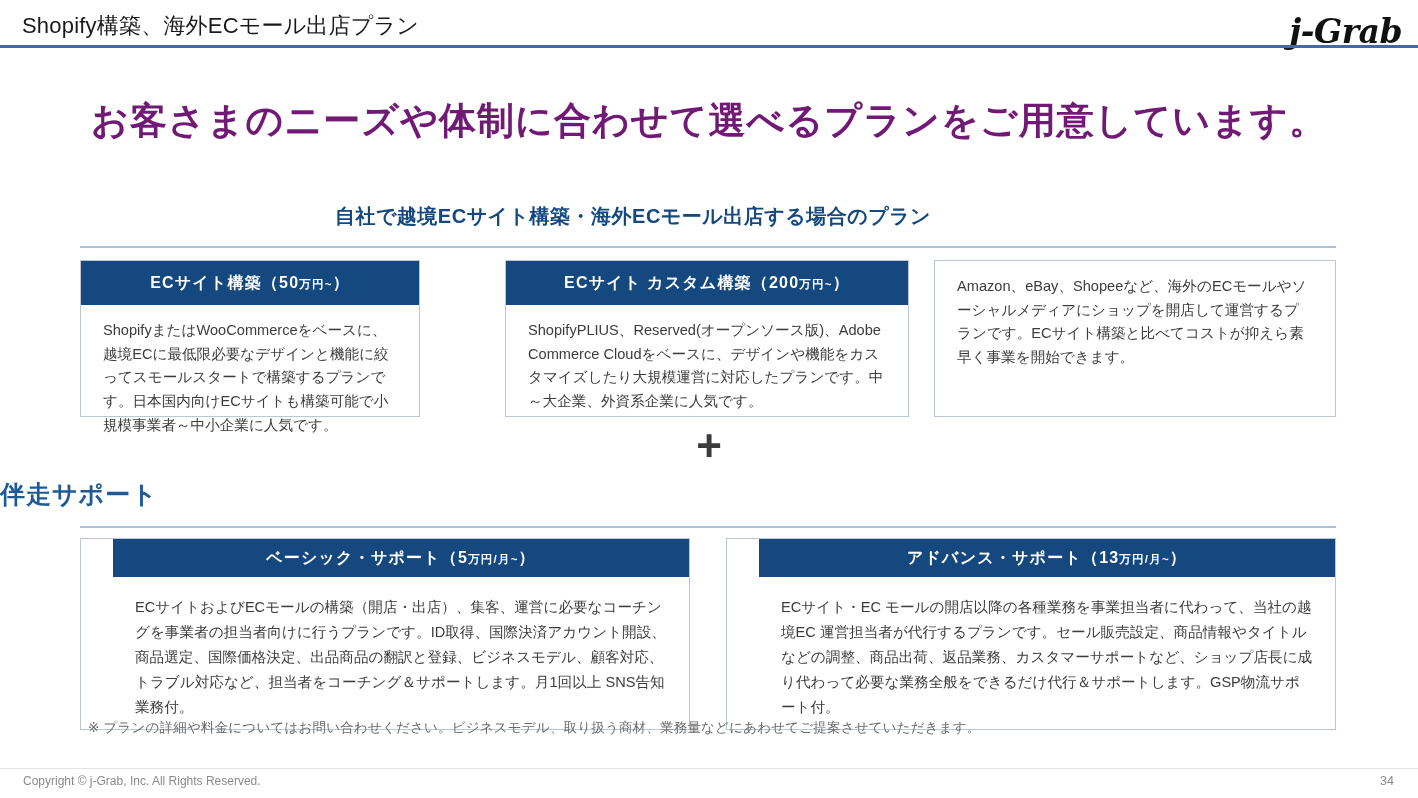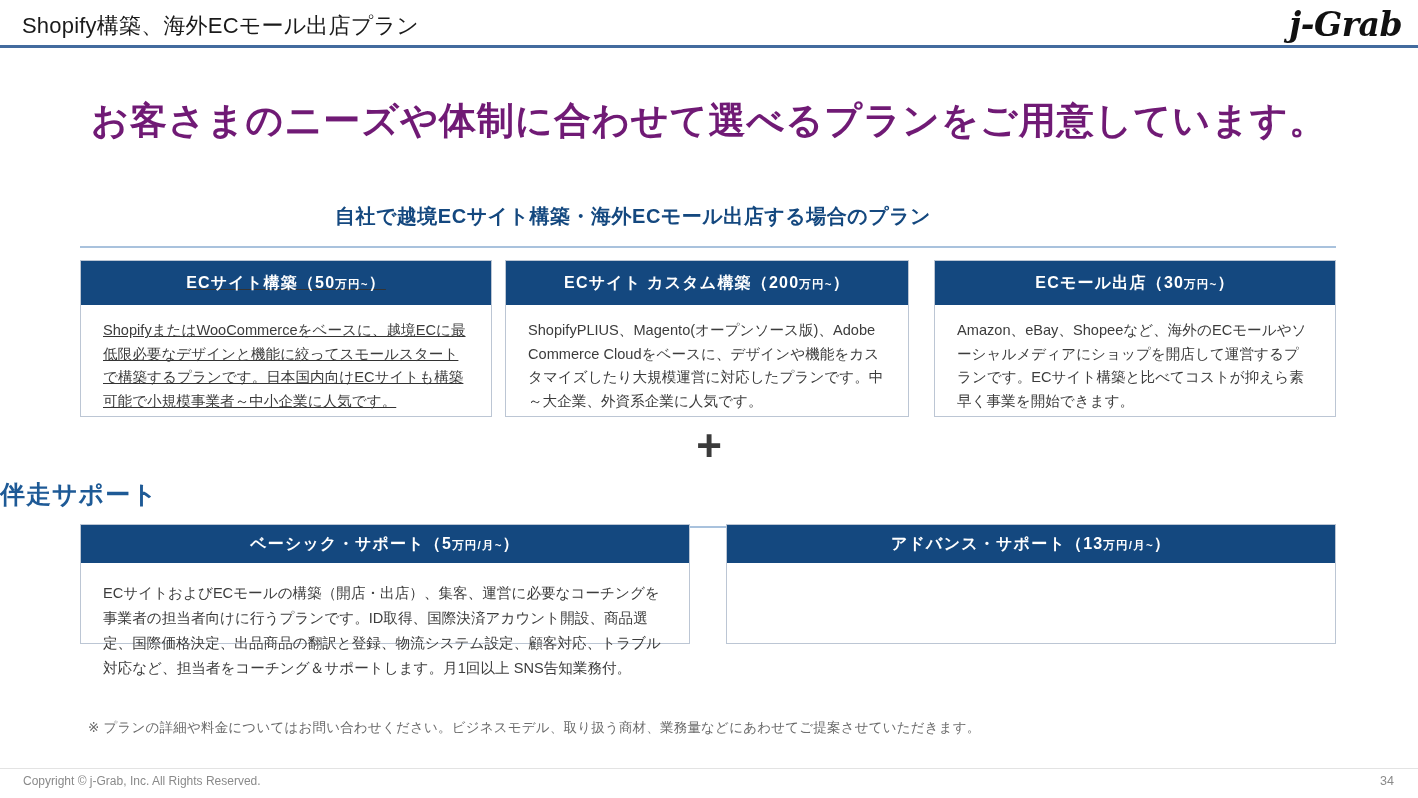--- a/index.html
+++ b/index.html
@@ -29,21 +29,21 @@
     top: 11px;
     font-size: 22px;
     font-weight: 400;
     color: #1a1a1a;
     letter-spacing: 0.2px;
     white-space: nowrap;
   }
   .logo {
     position: absolute;
     right: 16px;
-    top: 5px;
+    top: 12px;
     font-family: "DejaVu Serif", "Liberation Serif", serif;
     font-style: italic;
     font-weight: 700;
     font-size: 33px;
     color: #111111;
     letter-spacing: -0.5px;
   }
   .header-rule {
     position: absolute;
     left: 0;
@@ -117,26 +117,26 @@
     height: 44px;
     line-height: 44px;
     font-size: 16px;
     letter-spacing: 1.2px;
   }
   .card.plan .card-body {
     padding: 14px 22px 0 22px;
     font-size: 14.6px;
     line-height: 1.62;
   }
-  #card-ec-site   { left: 80px;  width: 412px; text-decoration: underline; }
+  #card-ec-site   { left: 80px;  width: 340px; }
   #card-ec-custom { left: 505px; width: 404px; }
   #card-ec-mall   { left: 934px; width: 402px; }
 
   
-  .card.support { top: 524px; height: 120px; }
+  .card.support { top: 538px; height: 192px; padding-left: 32px; }
   .card.support .card-header {
     height: 38px;
     line-height: 38px;
     font-size: 16px;
     letter-spacing: 1.2px;
   }
   .card.support .card-body {
     padding: 18px 22px 0 22px;
     font-size: 14.6px;
     line-height: 1.72;
@@ -224,39 +224,39 @@
 
 <div class="divider" id="divider-top"></div>
 
 <div class="card plan" id="card-ec-site">
   <div class="card-header"><span>ECサイト構築（50</span><span class="price-small">万円~</span><span>）</span></div>
   <div class="card-body">ShopifyまたはWooCommerceをベースに、越境ECに最低限必要なデザインと機能に絞ってスモールスタートで構築するプランです。日本国内向けECサイトも構築可能で小規模事業者～中小企業に人気です。</div>
 </div>
 
 <div class="card plan" id="card-ec-custom">
   <div class="card-header"><span>ECサイト カスタム構築（200</span><span class="price-small">万円~</span><span>）</span></div>
-  <div class="card-body">ShopifyPLIUS、Magento(オープンソース版)、Adobe Commerce Cloudをベースに、デザインや機能をカスタマイズしたり大規模運営に対応したプランです。中～大企業、外資系企業に人気です。</div>
+  <div class="card-body">ShopifyPLIUS、Reserved(オープンソース版)、Adobe Commerce Cloudをベースに、デザインや機能をカスタマイズしたり大規模運営に対応したプランです。中～大企業、外資系企業に人気です。</div>
 </div>
 
 <div class="card plan" id="card-ec-mall">
-  <div class="card-header"><span>ECモール出店（30</span><span class="price-small">万円~</span><span>）</span></div>
   <div class="card-body">Amazon、eBay、Shopeeなど、海外のECモールやソーシャルメディアにショップを開店して運営するプランです。ECサイト構築と比べてコストが抑えら素早く事業を開始できます。</div>
 </div>
 
 <div class="plus-symbol">+</div>
 <div class="bansou-label">伴走サポート</div>
 
 <div class="divider" id="divider-mid"></div>
 
 <div class="card support" id="card-basic-support">
   <div class="card-header"><span>ベーシック・サポート（5</span><span class="price-small">万円/月~</span><span>）</span></div>
-  <div class="card-body">ECサイトおよびECモールの構築（開店・出店）、集客、運営に必要なコーチングを事業者の担当者向けに行うプランです。ID取得、国際決済アカウント開設、商品選定、国際価格決定、出品商品の翻訳と登録、物流システム設定、顧客対応、トラブル対応など、担当者をコーチング＆サポートします。月1回以上 SNS告知業務付。</div>
+  <div class="card-body">ECサイトおよびECモールの構築（開店・出店）、集客、運営に必要なコーチングを事業者の担当者向けに行うプランです。ID取得、国際決済アカウント開設、商品選定、国際価格決定、出品商品の翻訳と登録、ビジネスモデル、顧客対応、トラブル対応など、担当者をコーチング＆サポートします。月1回以上 SNS告知業務付。</div>
 </div>
 
 <div class="card support" id="card-advance-support">
   <div class="card-header"><span>アドバンス・サポート（13</span><span class="price-small">万円/月~</span><span>）</span></div>
+  <div class="card-body">ECサイト・EC モールの開店以降の各種業務を事業担当者に代わって、当社の越境EC 運営担当者が代行するプランです。セール販売設定、商品情報やタイトルなどの調整、商品出荷、返品業務、カスタマーサポートなど、ショップ店長に成り代わって必要な業務全般をできるだけ代行＆サポートします。GSP物流サポート付。</div>
 </div>
 
 <div class="footnote">※ プランの詳細や料金についてはお問い合わせください。ビジネスモデル、取り扱う商材、業務量などにあわせてご提案させていただきます。</div>
 
 <div class="footer-rule"></div>
 <div class="footer-copyright">Copyright © j-Grab, Inc. All Rights Reserved.</div>
 <div class="footer-pagenum">34</div>
 
 </body></html>

